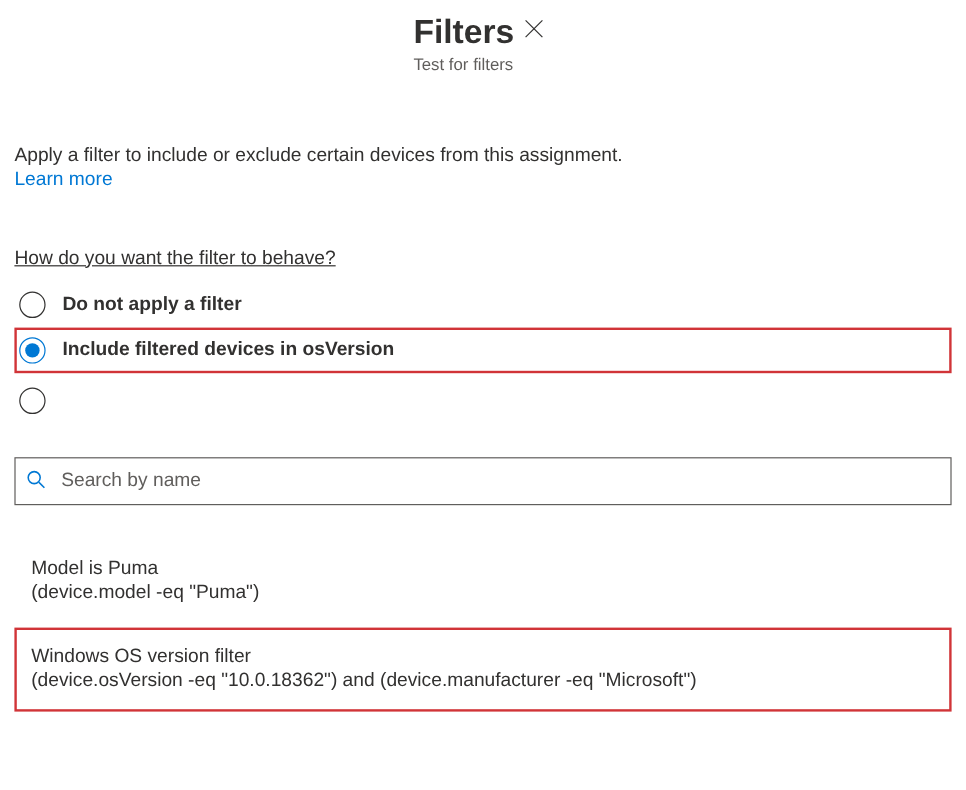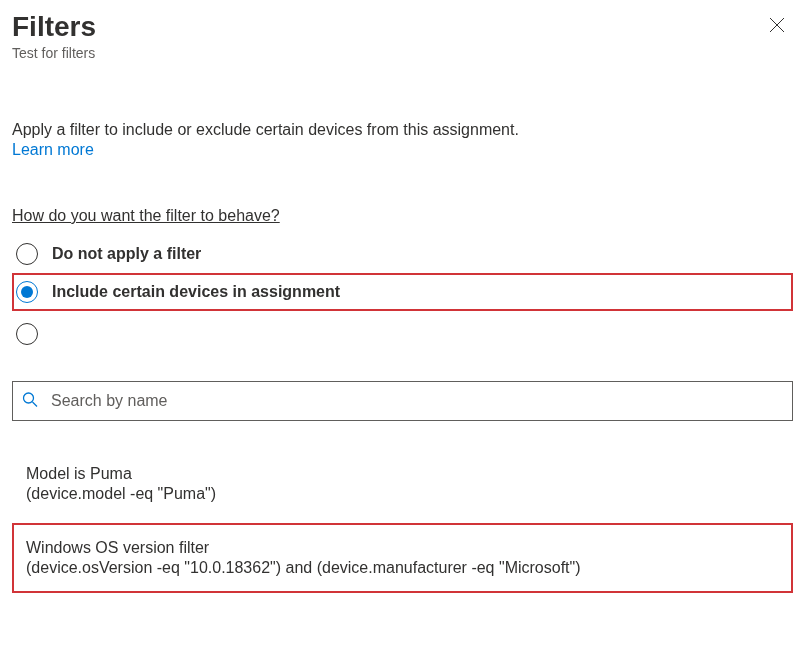--- a/index.html
+++ b/index.html
@@ -7,21 +7,21 @@
     margin: 0;
     padding: 12px;
     font-family: "Segoe UI", -apple-system, sans-serif;
     font-size: 14px;
     color: #323130;
     width: 805px;
     background: #fff;
   }
   .header-row {
     display: flex;
-    justify-content: space-between;
+    justify-content: center;
     align-items: flex-start;
   }
   .panel-title {
     font-size: 28px;
     font-weight: 600;
     margin: 0;
     line-height: 1.1;
     color: #323130;
   }
   .panel-subtitle {
@@ -172,21 +172,21 @@
 
 <div class="radio-group">
   <div class="radio-row">
     <span class="radio-outer"></span>
     <span class="radio-label">Do not apply a filter</span>
   </div>
   <div class="radio-row highlighted">
     <span class="radio-outer selected">
         <span class="radio-inner"></span>
       </span>
-    <span class="radio-label">Include certain devices in assignment</span>
+    <span class="radio-label">Include filtered devices in osVersion</span>
   </div>
   <div class="radio-row">
     <span class="radio-outer"></span>
   </div>
 </div>
 
 <div class="search-wrap">
   <span class="search-icon">
     <svg width="16" height="16" viewBox="0 0 16 16" fill="none">
         <circle cx="6.5" cy="6.5" r="5" stroke="#0078d4" stroke-width="1.3"></circle>

